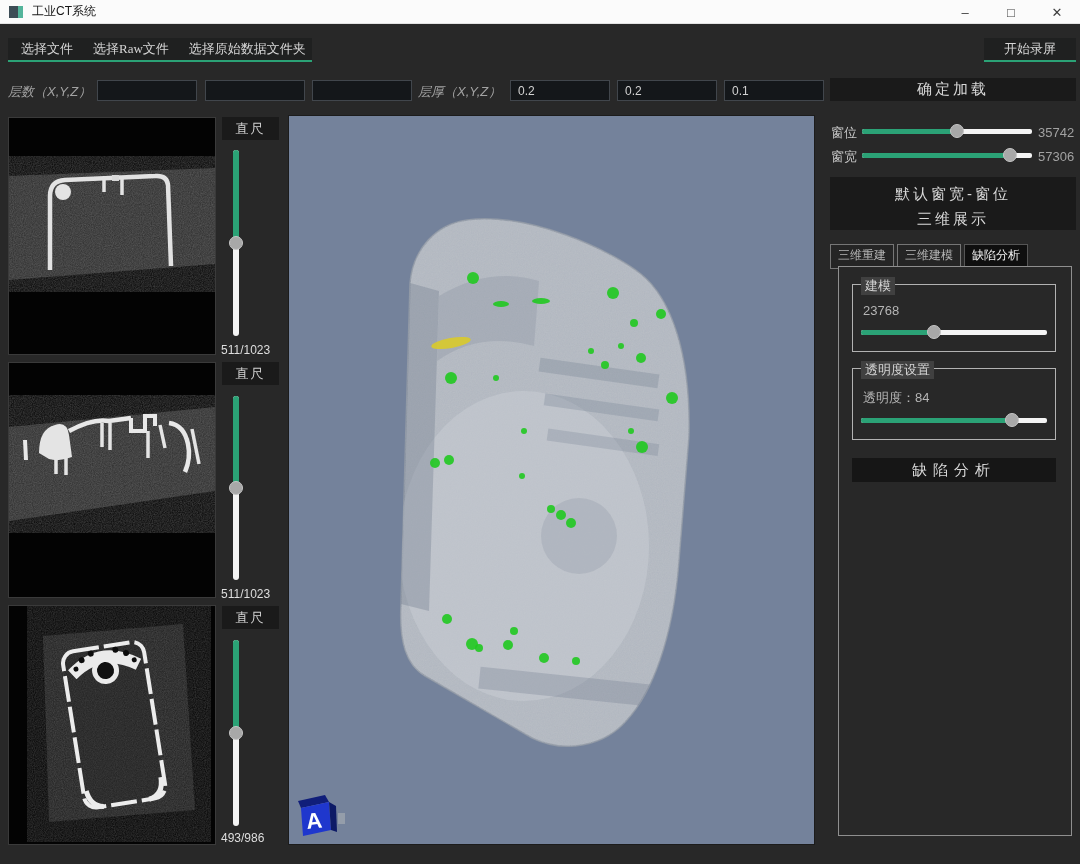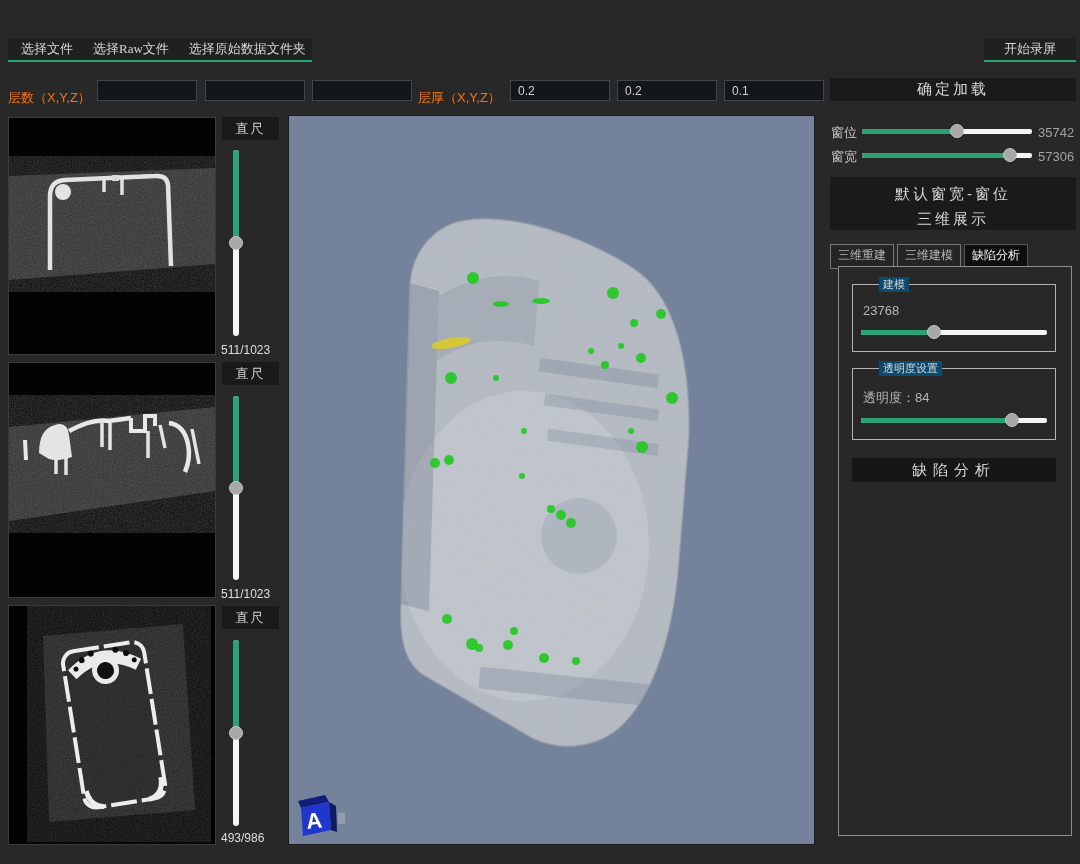--- a/index.html
+++ b/index.html
@@ -16,21 +16,21 @@
   .win-controls { position:absolute; right:0; top:0; height:24px; display:flex; }
   .win-btn { width:46px; height:24px; display:flex; align-items:center; justify-content:center; font-size:13px; color:#3e3e3e; cursor:default; }
 
   
   .btn-strip { position:absolute; background:#1f2020; border-bottom:2px solid #2ba276; display:flex; align-items:center;font-family:Liberation Serif, serif; }
   .strip-left { left:8px; top:38px; height:24px; width:304px; padding:0 4px; gap:2px; }
   .strip-right { right:4px; top:38px; height:24px; width:92px; justify-content:center; }
   .tool-btn { color:#d6d6d6; font-size:13px; padding:2px 9px; white-space:nowrap; }
 
   
-  .param-label { position:absolute; color:#f97316; font-size:13px; top:89px; }
+  .param-label { position:absolute; color:#a3a3a3; font-size:13px; top:83px;font-style:italic; }
   .param-input { position:absolute; top:80px; height:21px; width:100px; background:#14171a; border:1px solid #41464c; color:#d2d2d2; font-size:12px; padding:0 7px; font-family:"Liberation Sans",sans-serif; }
   .big-btn { position:absolute; background:#1a1a1a; color:#d8d8d8; display:flex; align-items:center; justify-content:center; font-size:15px; letter-spacing:3px; cursor:default; }
 
   
   .slice-img { position:absolute; left:8px; width:208px; background:#000; border:1px solid #3a3a3a; }
   .ruler-btn { position:absolute; left:222px; width:57px; height:23px; background:#1a1a1a; color:#d2d2d2; font-size:13px; display:flex; align-items:center; justify-content:center; letter-spacing:2px; }
   .vslider { position:absolute; left:228px; width:16px; }
   .vslider .vtrack { position:absolute; left:5px; top:0; width:6px; height:100%; background:#f4f4f4; border-radius:3px; }
   .vslider .vfill { position:absolute; left:0; top:0; width:100%; background:#2ba276; border-radius:3px; }
   .vslider .vhandle { position:absolute; left:1px; width:14px; height:14px; background:#a8a8a8; border:1px solid #c6c6c6; border-radius:50%; }
@@ -46,30 +46,42 @@
   .hslider .htrack { position:absolute; left:0; right:0; top:5px; height:5px; background:#f4f4f4; border-radius:2px; }
   .hslider .hfill { position:absolute; left:0; top:0; height:100%; background:#2ba276; border-radius:2px; }
   .hslider .hhandle { position:absolute; top:0; width:14px; height:14px; background:#a8a8a8; border:1px solid #c6c6c6; border-radius:50%; }
 
   .tabs { position:absolute; left:830px; top:244px; display:flex; gap:3px; }
   .tab { font-size:12px; color:#b5b5b5; border:1px solid #767676; background:#252525; padding:2px 7px 3px 7px; white-space:nowrap; }
   .tab.active { background:#0f0f0f; color:#f2f2f2; border-color:#555; border-bottom:2px solid #2ba276; }
   .tab-frame { position:absolute; left:838px; top:266px; width:234px; height:570px; border:1px solid #8f8f8f; background:#282828; }
 
   .groupbox { position:absolute; border:1px solid #b2b2b2; }
-  .groupbox .legend { position:absolute; top:-8px; left:8px; background:#0c4a6e; padding:0 4px; color:#d6d6d6; font-size:11px;margin-left:18px; }
+  .groupbox .legend { position:absolute; top:-8px; left:8px; background:#404040; padding:0 4px; color:#d6d6d6; font-size:13px; }
   .gb-value { position:absolute; color:#b5b5b5; font-size:13px; }
 
   svg text { font-family:"Liberation Sans",sans-serif; }
 </style>
 </head>
 <body>
 
 <div class="screen">
 
+  <div class="titlebar">
+    <div class="app-icon">
+        <div class="half-a"></div>
+        <div class="half-b"></div>
+      </div>
+    <div class="title-text">工业CT系统</div>
+    <div class="win-controls">
+      <div class="win-btn">–</div>
+      <div class="win-btn">□</div>
+      <div class="win-btn">✕</div>
+    </div>
+  </div>
 
   <div class="btn-strip strip-left">
     <div class="tool-btn">选择文件</div>
     <div class="tool-btn">选择Raw文件</div>
     <div class="tool-btn">选择原始数据文件夹</div>
   </div>
   <div class="btn-strip strip-right">
     <div class="tool-btn">开始录屏</div>
   </div>
 

